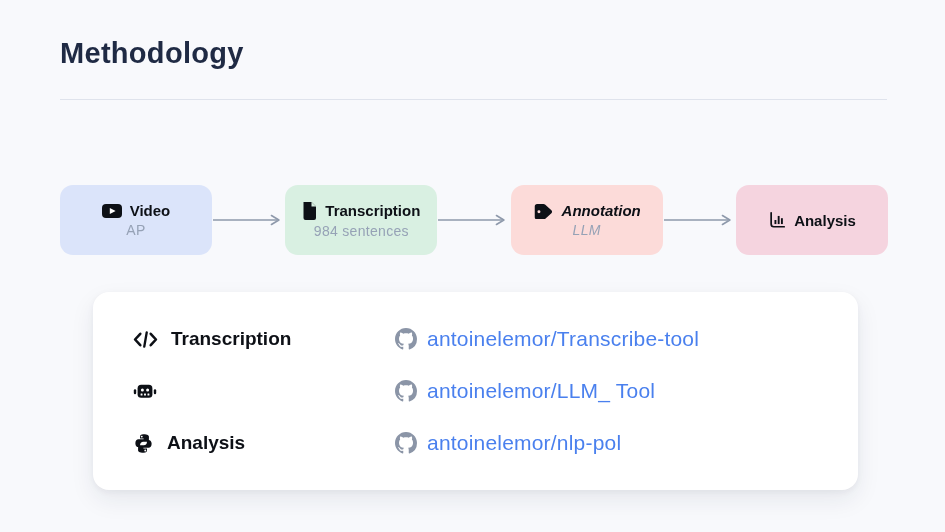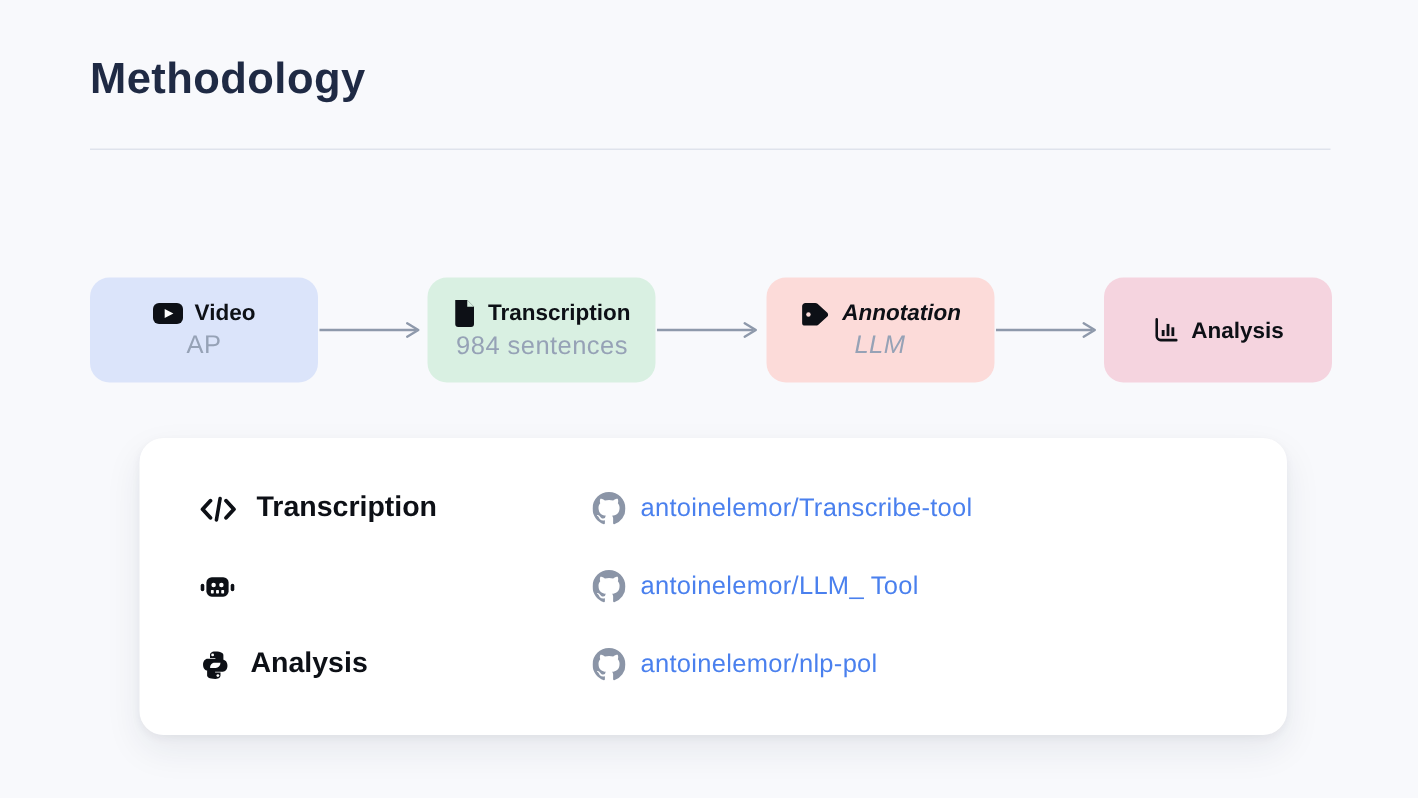--- a/index.html
+++ b/index.html
@@ -27,21 +27,21 @@
   }
   .step {
     width: 152px; height: 70px; border-radius: 13px; flex: 0 0 152px;
     display: flex; flex-direction: column; justify-content: center; align-items: center;
     gap: 3px;
   }
   .step-main {
     display: flex; align-items: center; gap: 8px;
     font-size: 15px; font-weight: 700; color: #0d1016;
   }
-  .step-sub { font-size: 17px; color: #96a2b6; letter-spacing: .3px; }
+  .step-sub { font-size: 14px; color: #96a2b6; letter-spacing: .3px; }
   .step-icon { display: inline-flex; color: #0d1016; }
 
   .arrow { flex: 1 1 auto; height: 14px; color: #8e99ab; }
   .arrow svg { display: block; width: 100%; height: 14px; }
 
   
   .card {
     position: absolute; left: 93px; top: 292px; width: 765px; height: 198px;
     background: #ffffff; border-radius: 16px;
     box-shadow: 0 10px 24px rgba(31,42,68,.08), 0 2px 6px rgba(31,42,68,.05);
@@ -49,21 +49,21 @@
   }
   .repo-row { display: flex; align-items: center; height: 48px; }
   .repo-left {
     width: 262px; display: flex; align-items: center; gap: 13px;
     font-size: 19px; font-weight: 700; color: #0d1016;
   }
   .repo-left .icon { display: inline-flex; color: #0d1016; }
   .repo-right { display: flex; align-items: center; gap: 10px; }
   .repo-right .gh { display: inline-flex; color: #8b95a7; }
   .repo-link {
-    font-size: 17px; color: #4a80ee; text-decoration: none; letter-spacing: .2px;
+    font-size: 21px; color: #4a80ee; text-decoration: none; letter-spacing: .2px;
   }
 </style>
 </head>
 <body>
 
 <div class="slide">
 
   <div class="page-title">Methodology</div>
   <div class="rule"></div>
 

